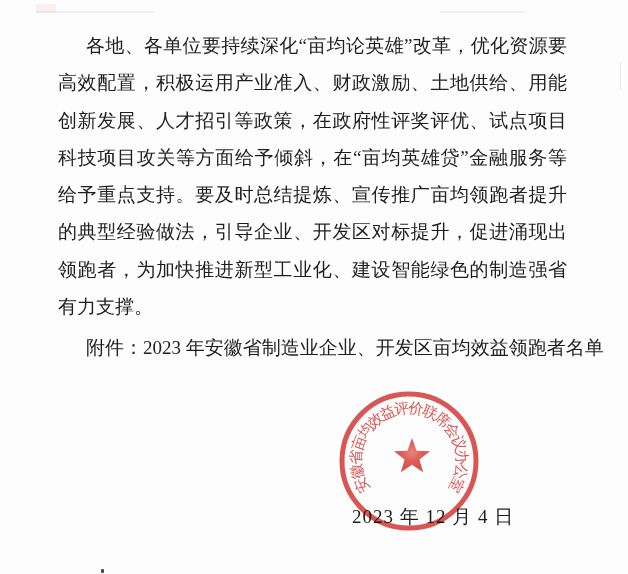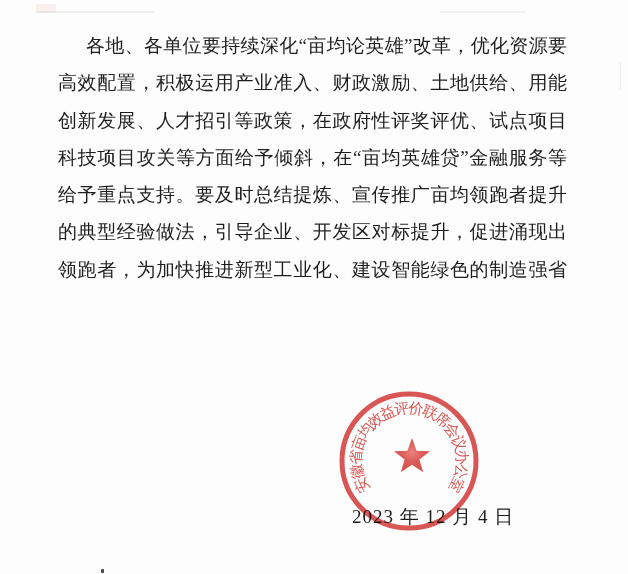--- a/index.html
+++ b/index.html
@@ -50,22 +50,24 @@
 <div class="stage">
 
   <div class="para">
     <div class="line just indent">各地、各单位要持续深化“亩均论英雄”改革，优化资源要素</div>
     <div class="line just">高效配置，积极运用产业准入、财政激励、土地供给、用能保障、</div>
     <div class="line just">创新发展、人才招引等政策，在政府性评奖评优、试点项目申报、</div>
     <div class="line just">科技项目攻关等方面给予倾斜，在“亩均英雄贷”金融服务等方面</div>
     <div class="line just">给予重点支持。要及时总结提炼、宣传推广亩均领跑者提升效益</div>
     <div class="line just">的典型经验做法，引导企业、开发区对标提升，促进涌现出更多</div>
     <div class="line just">领跑者，为加快推进新型工业化、建设智能绿色的制造强省提供</div>
+    <div class="line">有力支撑。</div>
   </div>
 
+  <div class="attachment">附件：2023 年安徽省制造业企业、开发区亩均效益领跑者名单</div>
 
 
   <div class="date">2023 年 12 月 4 日</div>
 
   <svg class="seal" viewBox="0 0 146 146" xmlns="http://www.w3.org/2000/svg">
     <defs>
       <radialGradient id="starGrad" cx="50%" cy="42%" r="65%">
         <stop offset="0%" stop-color="#ea7a74"></stop>
         <stop offset="45%" stop-color="#dd4f49"></stop>
         <stop offset="100%" stop-color="#d4423e"></stop>

